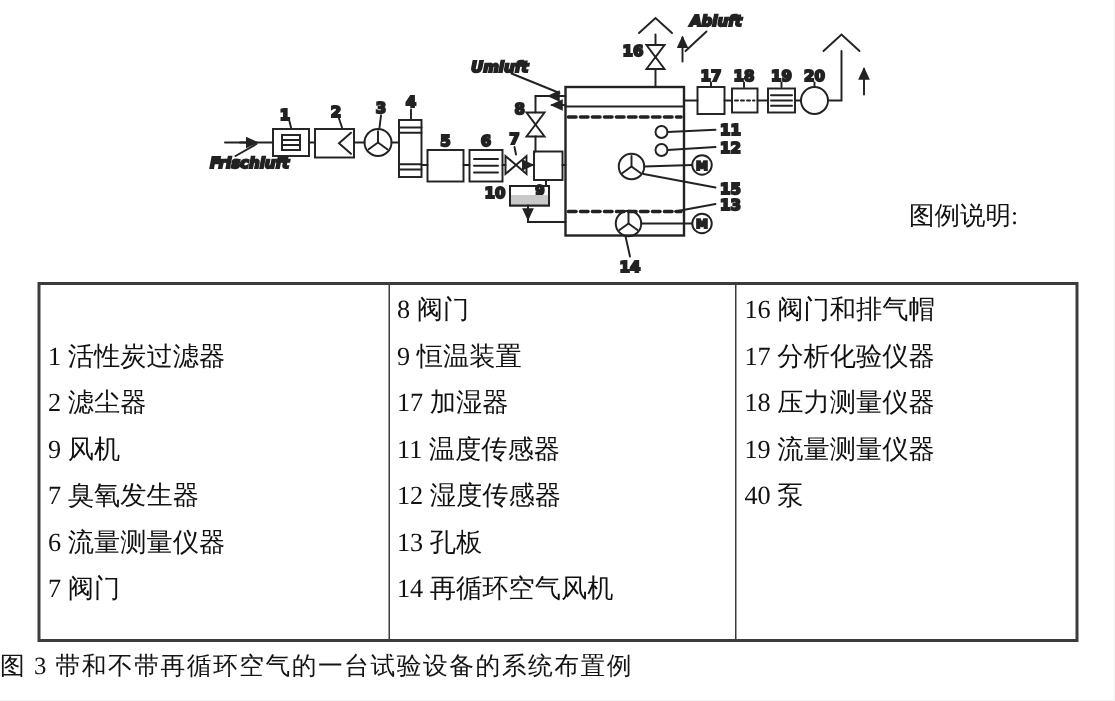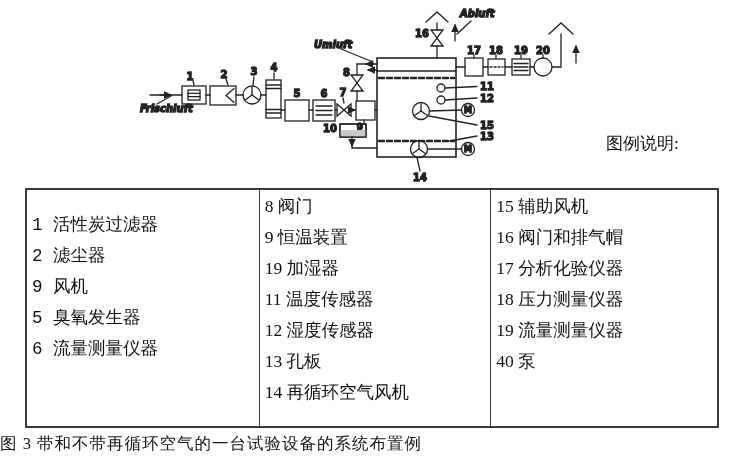--- a/index.html
+++ b/index.html
@@ -13,21 +13,21 @@
   .dlabel{font:bold italic 10px "DejaVu Sans",sans-serif;fill:#222;}
   .msym{font:bold 8px "DejaVu Sans",sans-serif;fill:#222;}
   .legend-title{
     position:absolute;left:606px;top:132px;font-size:17px;color:#111;
   }
   .legend-table{
     position:absolute;left:25px;top:188px;width:694px;height:240px;
     border:2px solid #3c3c3c;box-sizing:border-box;display:flex;background:#fff;
   }
   .legend-col{box-sizing:border-box;padding:0 4px 0 5px;font-size:17.5px;line-height:31px;color:#111;}
-  .legend-col.c1{width:233px;padding-top:20px;font-family:Liberation Mono, monospace;}
+  .legend-col.c1{width:233px;padding-top:32px;}
   .legend-col.c2{width:233px;border-left:1.5px solid #3c3c3c;padding-top:1px;}
   .legend-col.c3{width:228px;border-left:1.5px solid #3c3c3c;padding-top:1px;}
   .legend-item{white-space:nowrap;}
   .caption{
     position:absolute;left:0;top:433px;width:730px;
     font-size:16.5px;color:#141414;letter-spacing:1px;
   }
 </style>
 </head>
 <body>
@@ -231,34 +231,34 @@
 
   
   <div class="legend-title">图例说明:</div>
 
   
   <div class="legend-table">
     <div class="legend-col c1">
       <div class="legend-item">1 活性炭过滤器</div>
       <div class="legend-item">2 滤尘器</div>
       <div class="legend-item">9 风机</div>
-      <div class="legend-item">5 臭氧发生器</div>
+      <div class="legend-item">7 臭氧发生器</div>
       <div class="legend-item">6 流量测量仪器</div>
+      <div class="legend-item">7 阀门</div>
     </div>
     <div class="legend-col c2">
       <div class="legend-item">8 阀门</div>
       <div class="legend-item">9 恒温装置</div>
-      <div class="legend-item">19 加湿器</div>
+      <div class="legend-item">17 加湿器</div>
       <div class="legend-item">11 温度传感器</div>
       <div class="legend-item">12 湿度传感器</div>
       <div class="legend-item">13 孔板</div>
       <div class="legend-item">14 再循环空气风机</div>
     </div>
     <div class="legend-col c3">
-      <div class="legend-item">15 辅助风机</div>
       <div class="legend-item">16 阀门和排气帽</div>
       <div class="legend-item">17 分析化验仪器</div>
       <div class="legend-item">18 压力测量仪器</div>
       <div class="legend-item">19 流量测量仪器</div>
       <div class="legend-item">40 泵</div>
     </div>
   </div>
 
   
   <div class="caption">图 3 带和不带再循环空气的一台试验设备的系统布置例</div>

